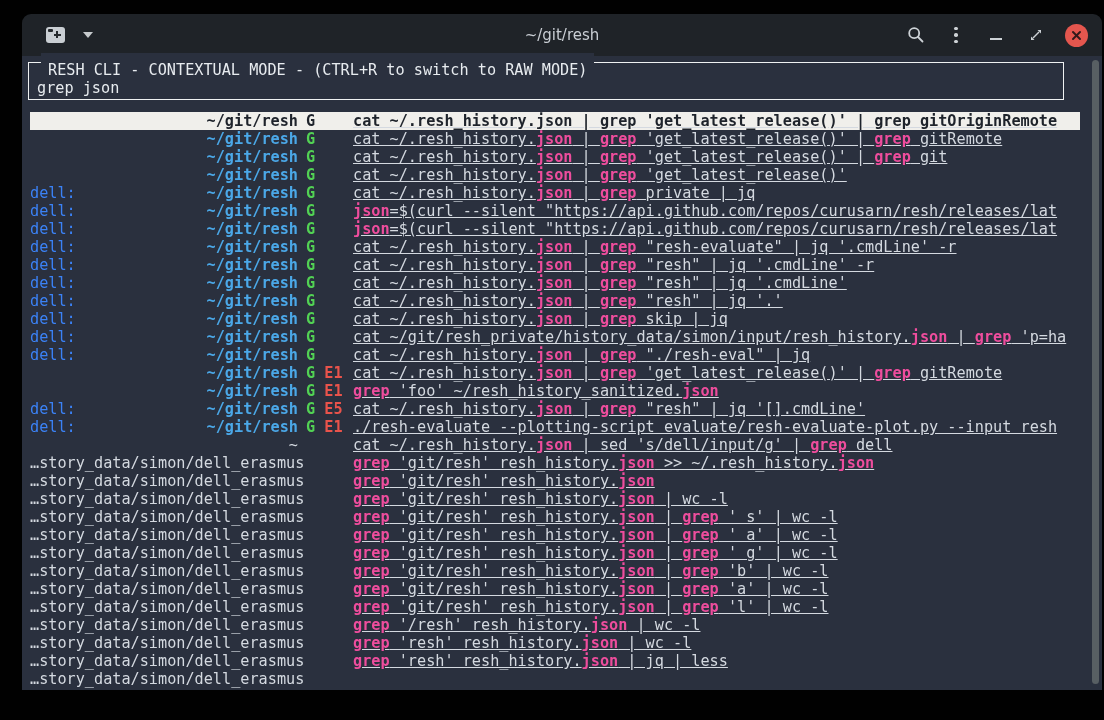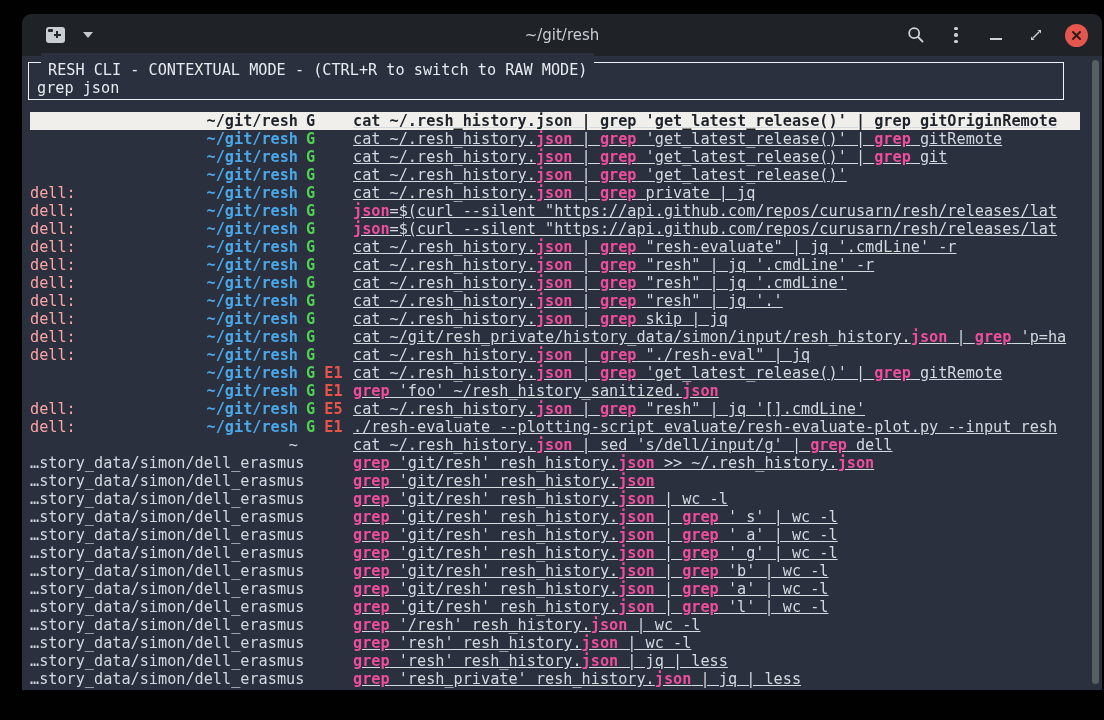--- a/index.html
+++ b/index.html
@@ -58,21 +58,21 @@
     background:#2a303e;padding:8px 7px;color:#e7ebef;white-space:pre;
   }
   .query{position:absolute;left:8px;bottom:2px;color:#e7ebef;white-space:pre;}
   .rows{position:absolute;left:8px;right:22px;top:56px;}
   .row{display:flex;height:18px;line-height:18px;white-space:pre;cursor:default;}
   .row.selected{background:#f0efeb;}
   .row.selected .host,.row.selected .path,.row.selected .flags span,.row.selected .cmd span{
     color:#1e232b !important;font-weight:bold;
   }
   .left{display:flex;width:268px;flex:none;}
-  .host{color:#fca5a5;flex:none;}
+  .host{color:#3b82f6;flex:none;}
   .path{color:#4ba8e8;font-weight:bold;margin-left:auto;white-space:pre;}
   .path.plain{color:#d4d9e0;font-weight:normal;}
   .flags{flex:none;width:40px;margin-left:8px;}
   .flag-g{color:#52d254;font-weight:bold;}
   .flag-r{color:#e9534b;font-weight:bold;}
   .cmd{flex:1;margin-left:7px;overflow:hidden;text-decoration:underline;}
   .cmd .t{color:#d4d9e0;}
   .cmd .m{color:#ee4d9d;font-weight:bold;}
   .scrollbar{
     position:absolute;right:3px;top:4px;width:7px;height:624px;
@@ -412,18 +412,17 @@
     <span class="flags"></span>
     <span class="cmd"><span class="m">grep</span><span class="t"> 'resh' resh_history.</span><span class="m">json</span><span class="t"> | jq | less</span></span>
   </div>
 
   <div class="row">
     <span class="left">
       <span class="host"></span>
       <span class="path plain">…story_data/simon/dell_erasmus</span>
     </span>
     <span class="flags"></span>
-    <span class="cmd"><span class="m">grep</span><span class="t"> 'resh_private' resh_history.</span><span class="m">json</span><span class="t"> | jq | less</span></span>
   </div>
 </div>
     <div class="scrollbar"></div>
   </div>
 </div>
 
 </body></html>

